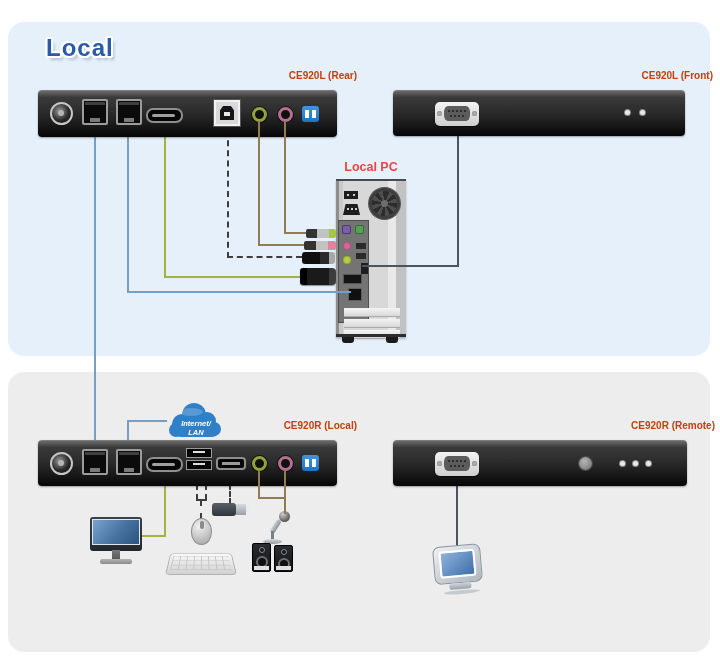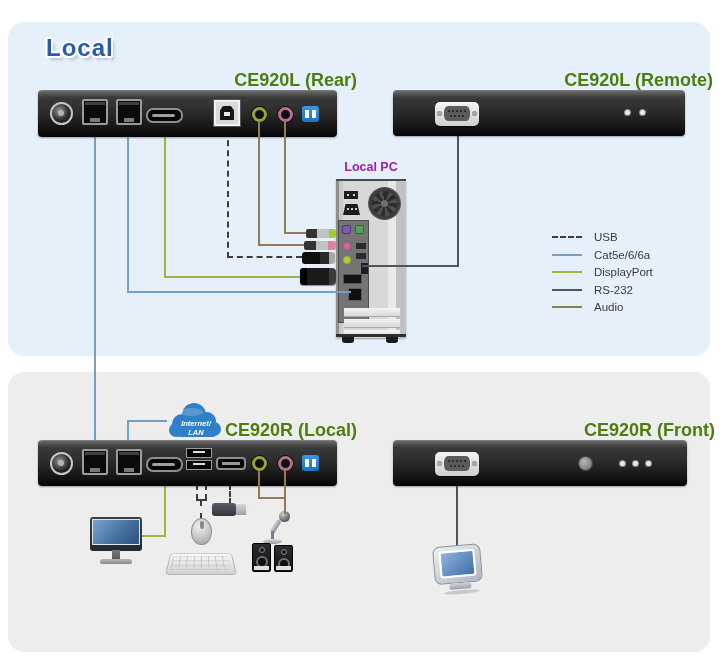--- a/index.html
+++ b/index.html
@@ -7,21 +7,21 @@
           font-family:"Liberation Sans",sans-serif;padding-left:29px;}
   .sec{position:absolute;border-radius:16px;}
   .sec-local{left:8px;top:22px;width:702px;height:334px;background:var(--local-bg);}
   .sec-remote{left:8px;top:372px;width:702px;height:280px;background:var(--remote-bg);}
   .big-title{position:absolute;font-size:24px;font-weight:700;letter-spacing:1px;z-index:2;
     text-shadow:-2px -1px 0 #fff,2px -1px 0 #fff,-2px 1px 0 #fff,2px 1px 0 #fff,
       -1px -2px 0 #fff,1px -2px 0 #fff,-1px 2px 0 #fff,1px 2px 0 #fff,
       0 -2px 0 #fff,0 2px 0 #fff,-2px 0 0 #fff,2px 0 0 #fff,3px 4px 3px rgba(110,125,150,.45);}
   .t-local{left:46px;top:34px;color:var(--local-title);}
   .t-remote{left:82px;top:589px;color:var(--remote-title);font-size:25px;}
-  .dlabel{position:absolute;font-size:18px;font-weight:700;color:#4d7c0f;z-index:2;}
+  .dlabel{position:absolute;font-size:10px;font-weight:700;color:#c2410c;z-index:2;}
   
   .device{position:absolute;z-index:2;border-radius:4px;border-top:1px solid #7d7d7d;box-sizing:border-box;
     background:linear-gradient(180deg,#6a6a6a 0,#3a3a3a 14%,#2b2b2b 46%,#181818 76%,#050505 100%);
     box-shadow:0 1px 2px rgba(0,0,0,.35);}
   .pwr{position:absolute;width:23px;height:23px;border-radius:50%;box-sizing:border-box;
     background:radial-gradient(circle at 40% 38%,#9a9a9a,#2a2a2a 55%,#0e0e0e);border:2px solid #c6c6c6;}
   .pwr:after{content:"";position:absolute;left:6px;top:6px;width:6px;height:6px;border-radius:50%;background:#b5b5b5;}
   .rj45{position:absolute;width:26px;height:26px;background:#0b0b0b;border:2px solid #9c9c9c;border-radius:2px;box-sizing:border-box;}
   .rj45:before{content:"";position:absolute;left:1px;top:1px;right:1px;height:3px;background:#3f3f3f;}
   .rj45:after{content:"";position:absolute;left:6px;bottom:1px;width:10px;height:4px;background:#7a7a7a;}
@@ -127,21 +127,21 @@
   .tpanel{position:absolute;left:434px;top:545px;width:52px;height:50px;z-index:2;transform:rotate(-5deg);}
   .tpanel .frame{position:absolute;left:0;top:0;width:48px;height:38px;background:linear-gradient(150deg,#eef1f4,#aeb6bf);border:1px solid #8b939c;border-radius:7px;box-sizing:border-box;}
   .tpanel .scr{position:absolute;left:6px;top:5px;width:36px;height:27px;background:linear-gradient(140deg,#8fb4dd,#3f6ea8);border:2px solid #fff;border-radius:3px;box-sizing:border-box;}
   .tpanel .tfoot{position:absolute;left:14px;top:38px;width:22px;height:6px;background:linear-gradient(#cfd4d9,#9aa1a8);border-radius:2px;}
   .tpanel .tshadow{position:absolute;left:8px;top:45px;width:36px;height:4px;border-radius:50%;background:#c5cace;}
   
   .legend{position:absolute;left:552px;top:231px;z-index:2;}
   .lrow{display:flex;align-items:center;height:12px;margin-bottom:5.5px;}
   .sw{width:30px;border-top:2px solid;margin-right:12px;}
   .lrow span{font-size:11.5px;color:#3a3a3a;}
-  .pclabel{position:absolute;left:334px;top:160px;width:74px;text-align:center;font-size:12.5px;font-weight:700;color:#a21caf;z-index:2;}
+  .pclabel{position:absolute;left:334px;top:160px;width:74px;text-align:center;font-size:12.5px;font-weight:700;color:#ef4444;z-index:2;}
 </style>
 </head>
 <body>
 
 <div class="canvas">
 
   <div class="sec sec-local"></div>
   <div class="sec sec-remote"></div>
   <div class="big-title t-local">Local</div>
 
@@ -183,21 +183,21 @@
         <div class="b"></div>
       </div>
     <div class="jack green" style="left:214px;top:16px"></div>
     <div class="jack pink" style="left:240px;top:16px"></div>
     <div class="dip" style="left:264px;top:15px">
         <i></i>
         <i></i>
       </div>
   </div>
 
-  <div class="dlabel" style="right:36px;top:70px">CE920L (Remote)</div>
+  <div class="dlabel" style="right:36px;top:70px">CE920L (Front)</div>
   <div class="device" style="left:393px;top:90px;width:292px;height:46px">
     <div class="db9" style="left:42px;top:11px">
       <div class="inner">
           <div class="pins"></div>
         </div>
     </div>
     <div class="led" style="left:232px;top:19px"></div>
     <div class="led" style="left:247px;top:19px"></div>
   </div>
 
@@ -223,42 +223,20 @@
     <div class="bstrip"></div>
     <div class="pcfoot" style="left:6px"></div>
     <div class="pcfoot" style="left:50px"></div>
   </div>
 
   <div class="aplug g" style="left:306px;top:229px;width:30px"></div>
   <div class="aplug p" style="left:304px;top:241px;width:32px"></div>
   <div class="uplug" style="left:302px;top:252px"></div>
   <div class="dplug" style="left:300px;top:268px"></div>
 
-  <div class="legend">
-    <div class="lrow">
-      <i class="sw" style="border-top-style:dashed;border-top-color:var(--usb)"></i>
-      <span>USB</span>
-    </div>
-    <div class="lrow">
-      <i class="sw" style="border-top-color:var(--cat5e)"></i>
-      <span>Cat5e/6/6a</span>
-    </div>
-    <div class="lrow">
-      <i class="sw" style="border-top-color:var(--displayport)"></i>
-      <span>DisplayPort</span>
-    </div>
-    <div class="lrow">
-      <i class="sw" style="border-top-color:var(--rs232)"></i>
-      <span>RS-232</span>
-    </div>
-    <div class="lrow">
-      <i class="sw" style="border-top-color:var(--audio)"></i>
-      <span>Audio</span>
-    </div>
-  </div>
 
   <svg style="position:absolute;left:165px;top:399px;z-index:2" width="60" height="45" viewBox="0 0 60 45">
     <g class="cloud-shape">
       <circle cx="17" cy="25" r="10"></circle>
       <circle cx="29" cy="16" r="12"></circle>
       <circle cx="42" cy="22" r="9"></circle>
       <circle cx="49" cy="30" r="7"></circle>
       <circle cx="11" cy="31" r="7"></circle>
       <rect x="9" y="24" width="45" height="14" rx="7"></rect>
     </g>
@@ -277,21 +255,21 @@
     <div class="usba" style="left:148px;top:19px"></div>
     <div class="flatport" style="left:178px;top:16px"></div>
     <div class="jack green" style="left:214px;top:15px"></div>
     <div class="jack pink" style="left:240px;top:15px"></div>
     <div class="dip" style="left:264px;top:14px">
         <i></i>
         <i></i>
       </div>
   </div>
 
-  <div class="dlabel" style="right:34px;top:420px">CE920R (Front)</div>
+  <div class="dlabel" style="right:34px;top:420px">CE920R (Remote)</div>
   <div class="device" style="left:393px;top:440px;width:294px;height:46px">
     <div class="db9" style="left:42px;top:11px">
       <div class="inner">
           <div class="pins"></div>
         </div>
     </div>
     <div class="btn" style="left:186px;top:16px"></div>
     <div class="led" style="left:227px;top:20px"></div>
     <div class="led" style="left:240px;top:20px"></div>
     <div class="led" style="left:253px;top:20px"></div>

